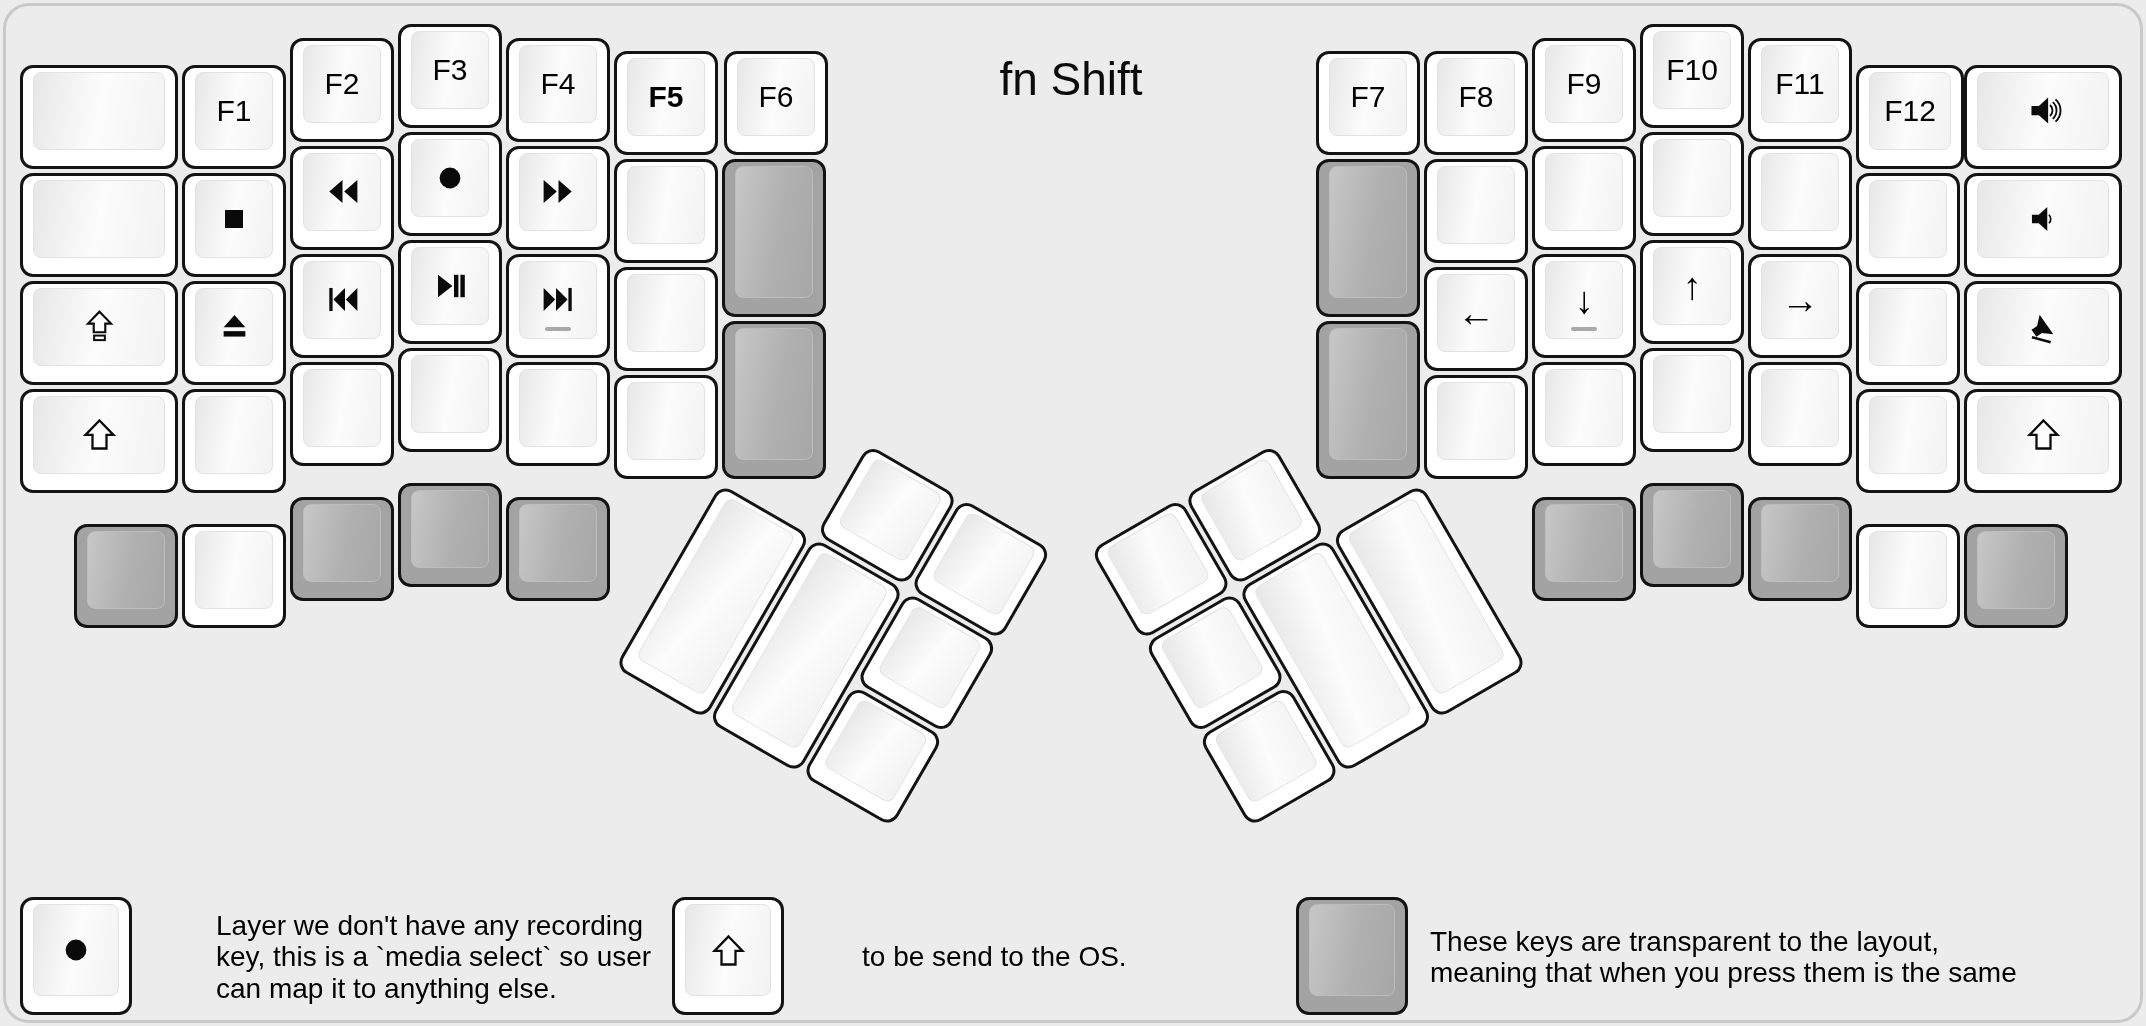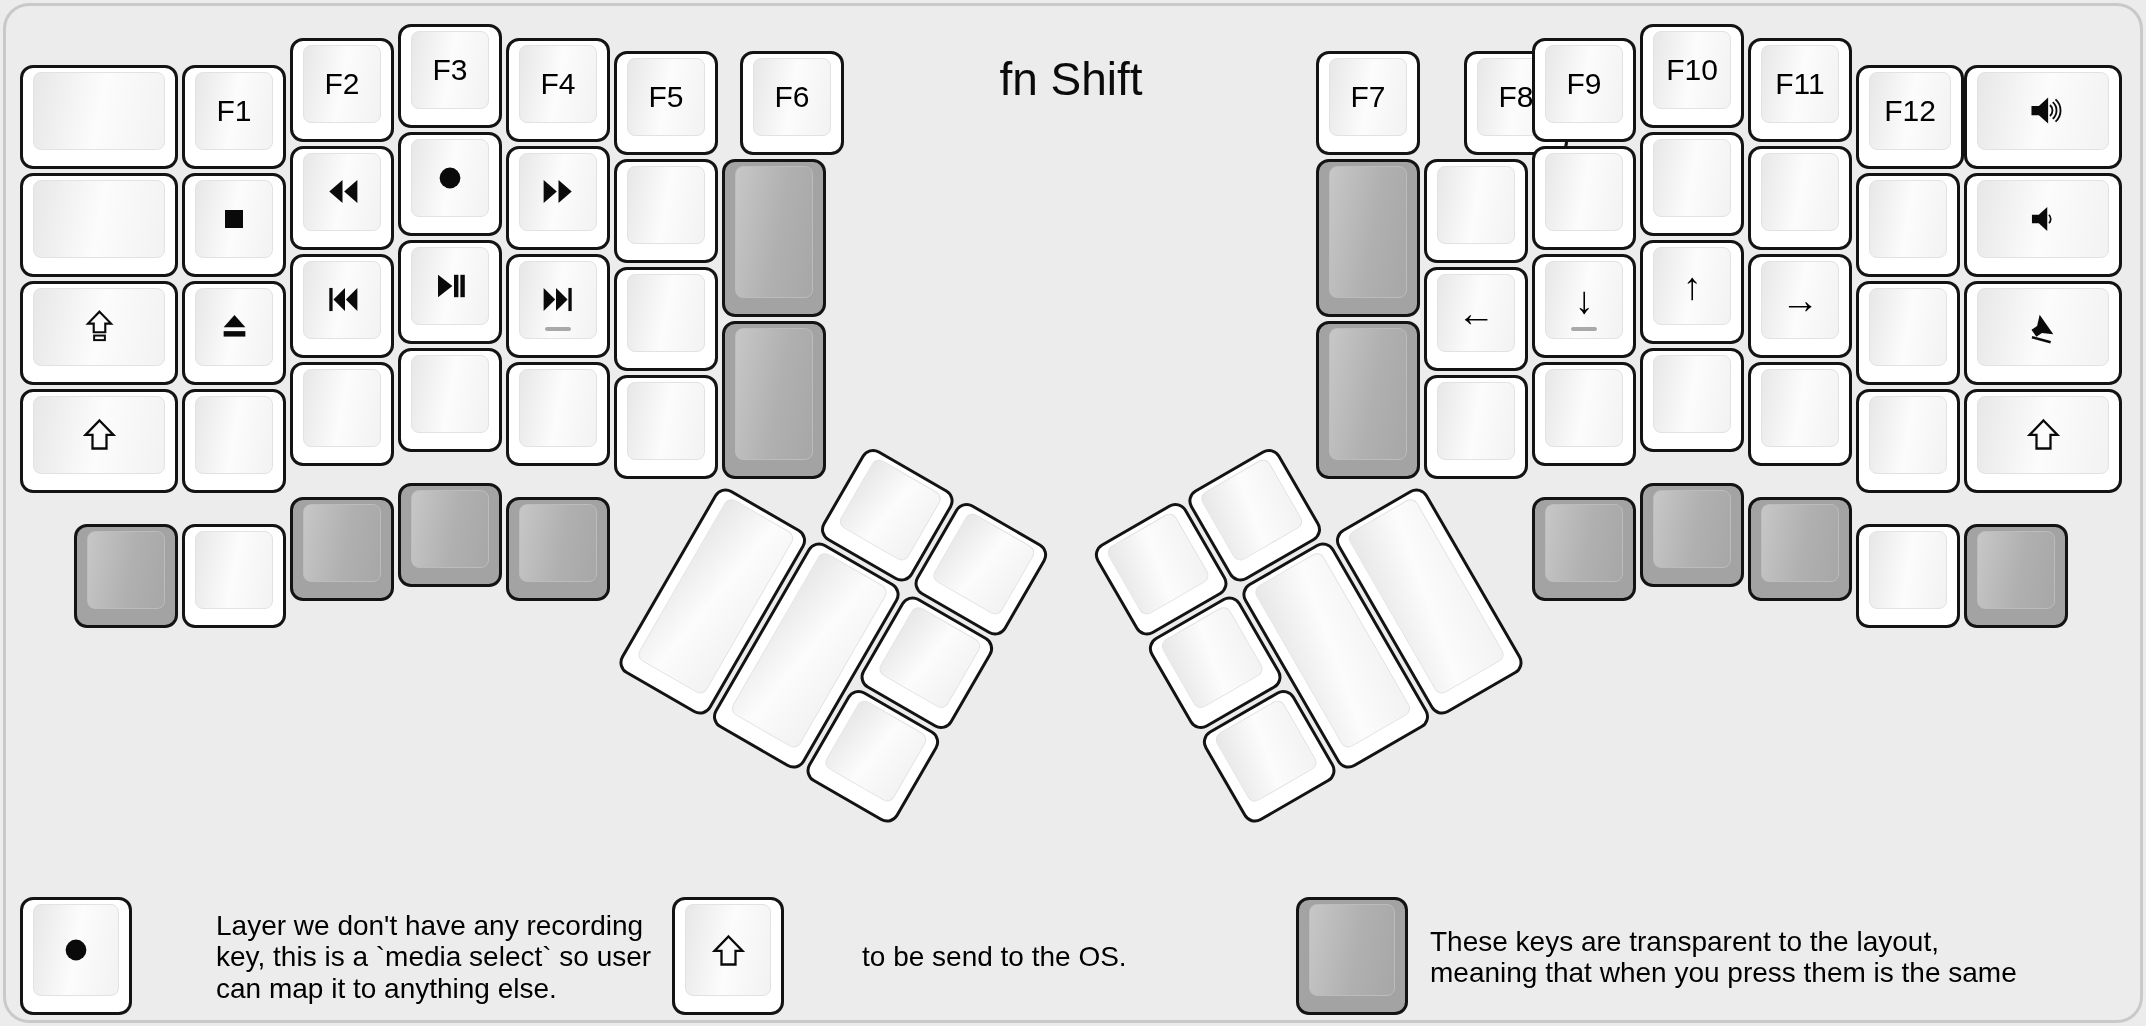--- a/index.html
+++ b/index.html
@@ -164,35 +164,35 @@
                 <polygon points="17,6 31,20 17,34"></polygon>
                 <rect x="32" y="6" width="4" height="28"></rect>
               </svg>
             </span>
             <div class="homing-bar"></div>
           </div>
         </div>
         <div class="key" style="left: 506px; top: 361.5px; width: 104px; height: 104px;">
           <div class="cap"></div>
         </div>
-        <div class="key" style="left: 614px; top: 51px; width: 104px; height: 104px;">
+        <div class="key" style="left: 614px; top: 51px; width: 104px; height: 104px; font-weight: bold;">
           <div class="cap">
             <span class="klabel">F5</span>
           </div>
         </div>
         <div class="key" style="left: 614px; top: 159px; width: 104px; height: 104px;">
           <div class="cap"></div>
         </div>
         <div class="key" style="left: 614px; top: 267px; width: 104px; height: 104px;">
           <div class="cap"></div>
         </div>
         <div class="key" style="left: 614px; top: 375px; width: 104px; height: 104px;">
           <div class="cap"></div>
         </div>
-        <div class="key" style="left: 740px; top: 51px; width: 104px; height: 104px; text-align: right;">
+        <div class="key" style="left: 724px; top: 51px; width: 104px; height: 104px; text-align: right;">
           <div class="cap">
             <span class="klabel">F6</span>
           </div>
         </div>
         <div class="key gray" style="left: 722px; top: 159px; width: 104px; height: 158px;">
           <div class="cap"></div>
         </div>
         <div class="key gray" style="left: 722px; top: 321px; width: 104px; height: 158px;">
           <div class="cap"></div>
         </div>
@@ -217,21 +217,21 @@
           <div class="cap">
             <span class="klabel">F7</span>
           </div>
         </div>
         <div class="key gray" style="left: 1316px; top: 159px; width: 104px; height: 158px;">
           <div class="cap"></div>
         </div>
         <div class="key gray" style="left: 1316px; top: 321px; width: 104px; height: 158px;">
           <div class="cap"></div>
         </div>
-        <div class="key" style="left: 1424px; top: 51px; width: 104px; height: 104px; margin-left: 40px;">
+        <div class="key" style="left: 1424px; top: 51px; width: 104px; height: 104px;">
           <div class="cap">
             <span class="klabel">F8</span>
           </div>
         </div>
         <div class="key" style="left: 1424px; top: 159px; width: 104px; height: 104px;">
           <div class="cap"></div>
         </div>
         <div class="key" style="left: 1424px; top: 267px; width: 104px; height: 104px;">
           <div class="cap">
             <span class="glyph-arrow">←</span>

